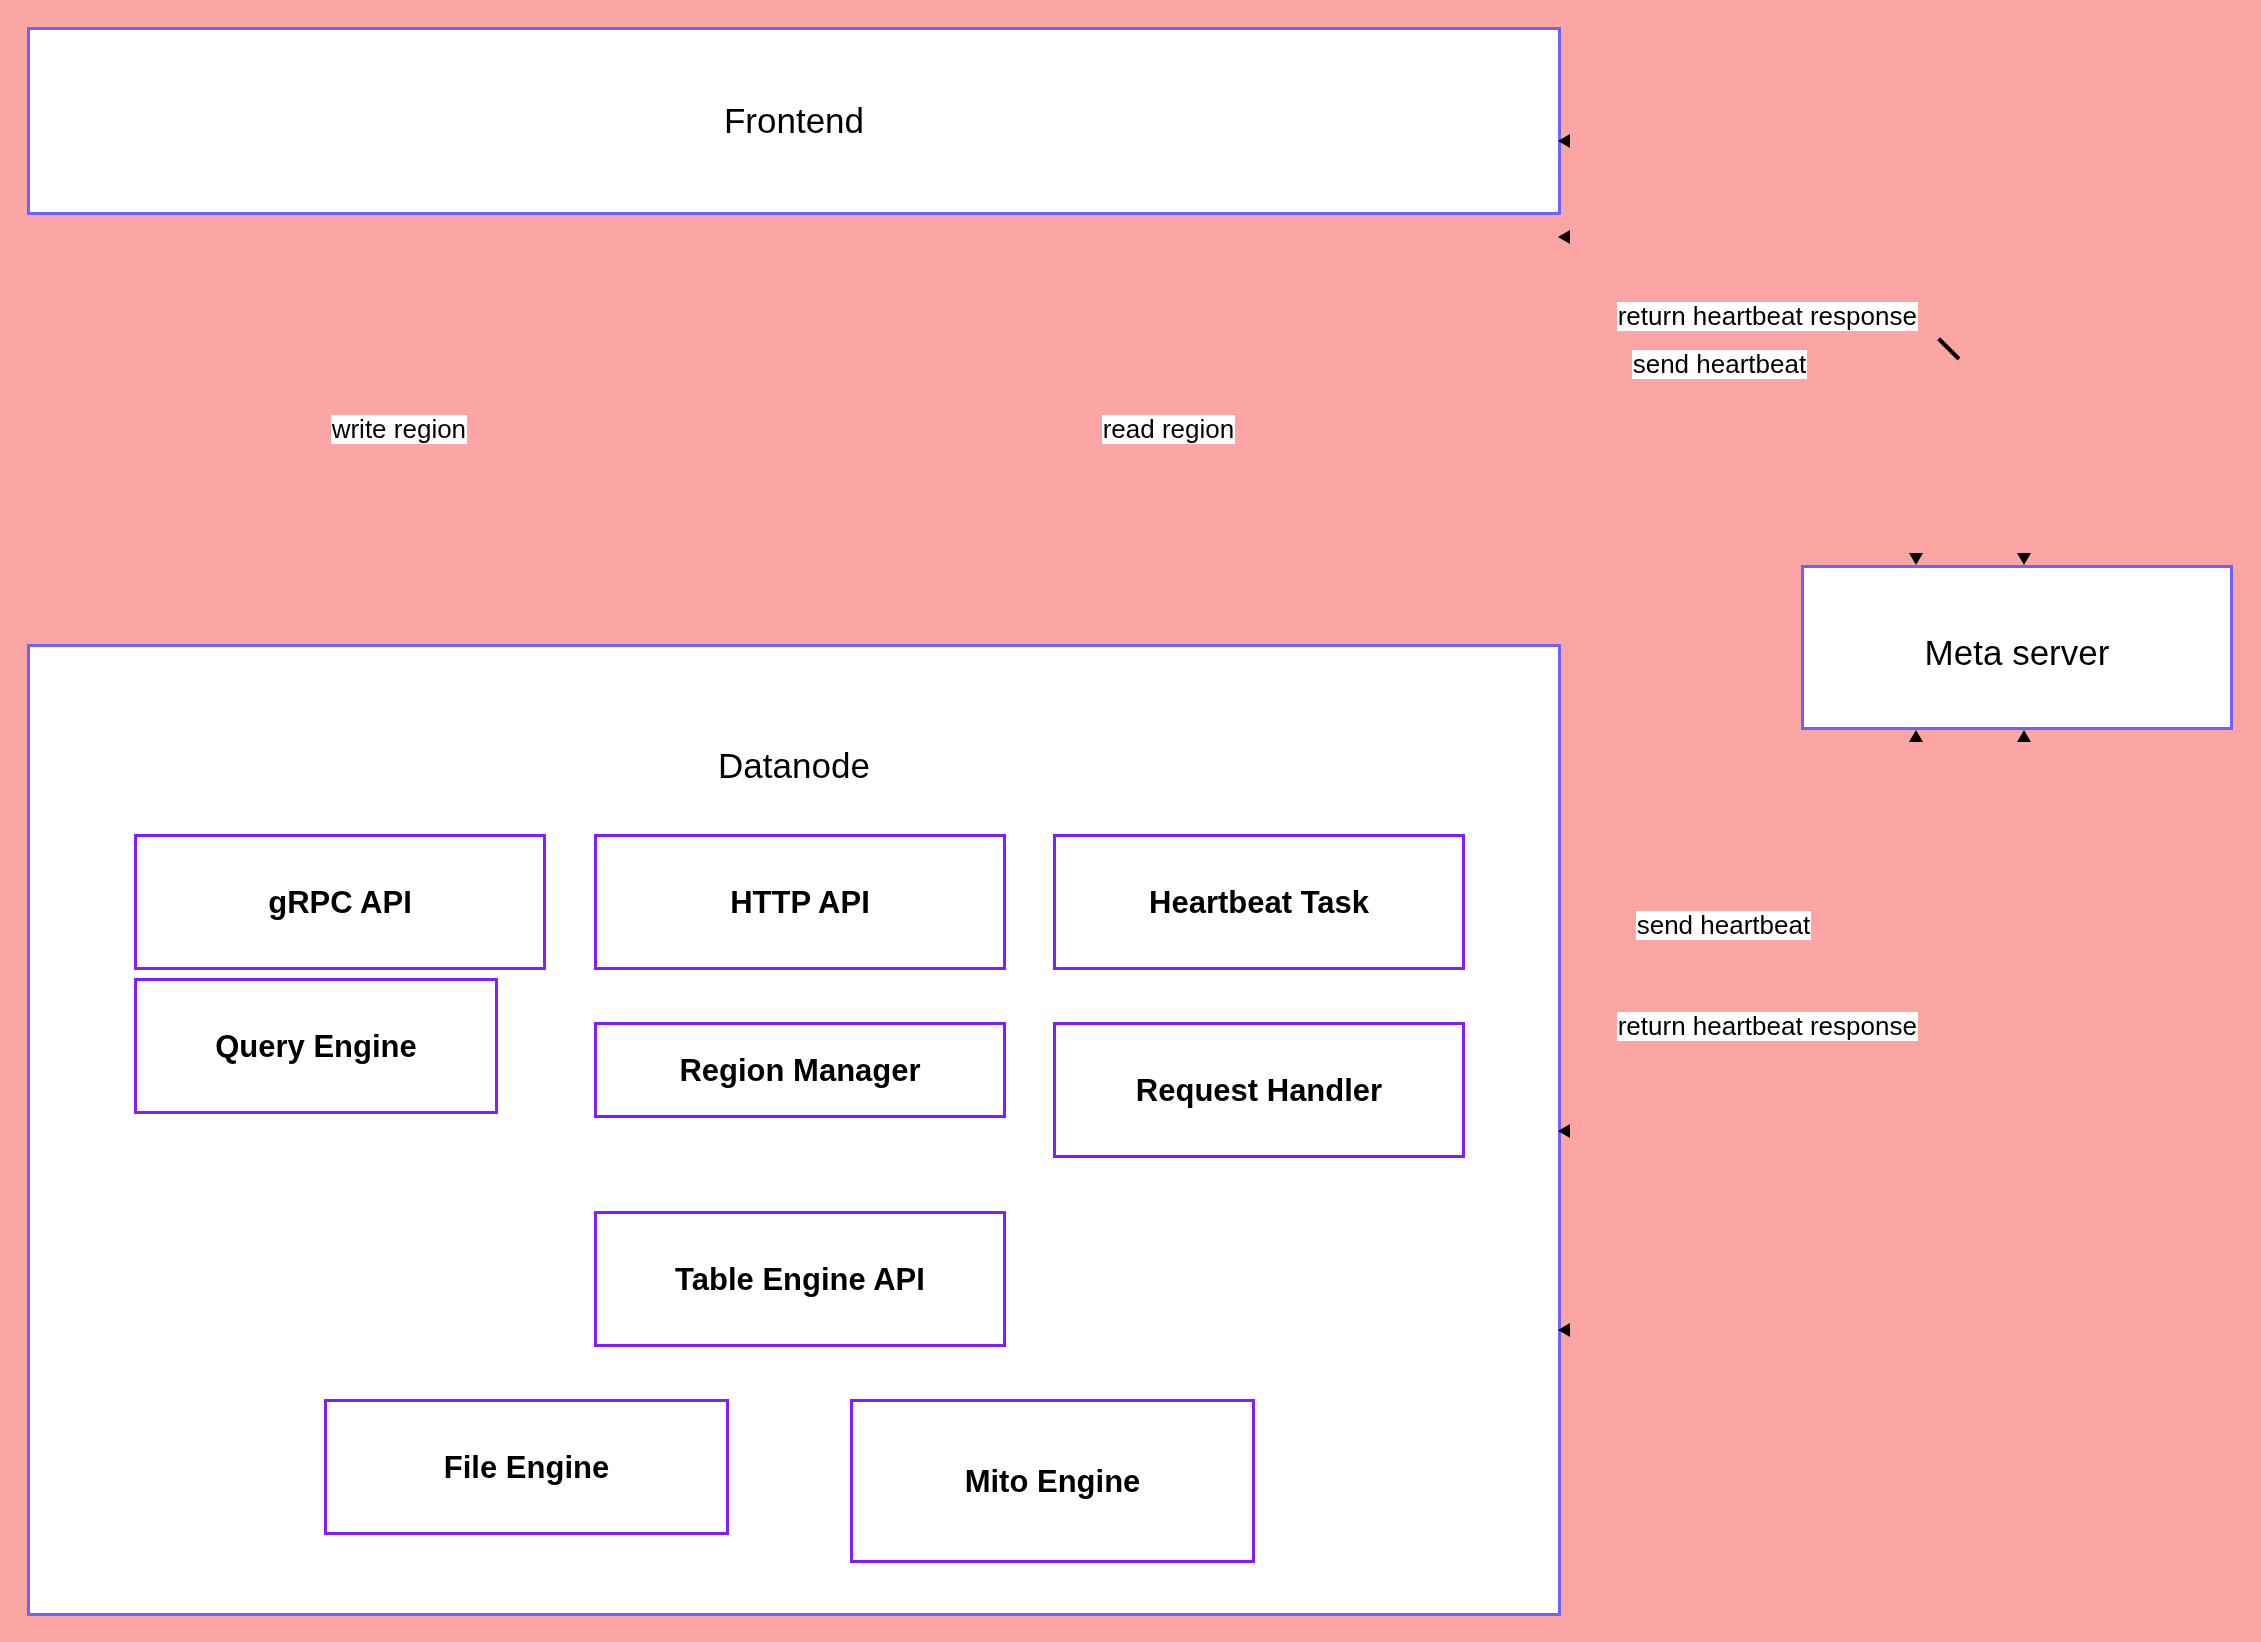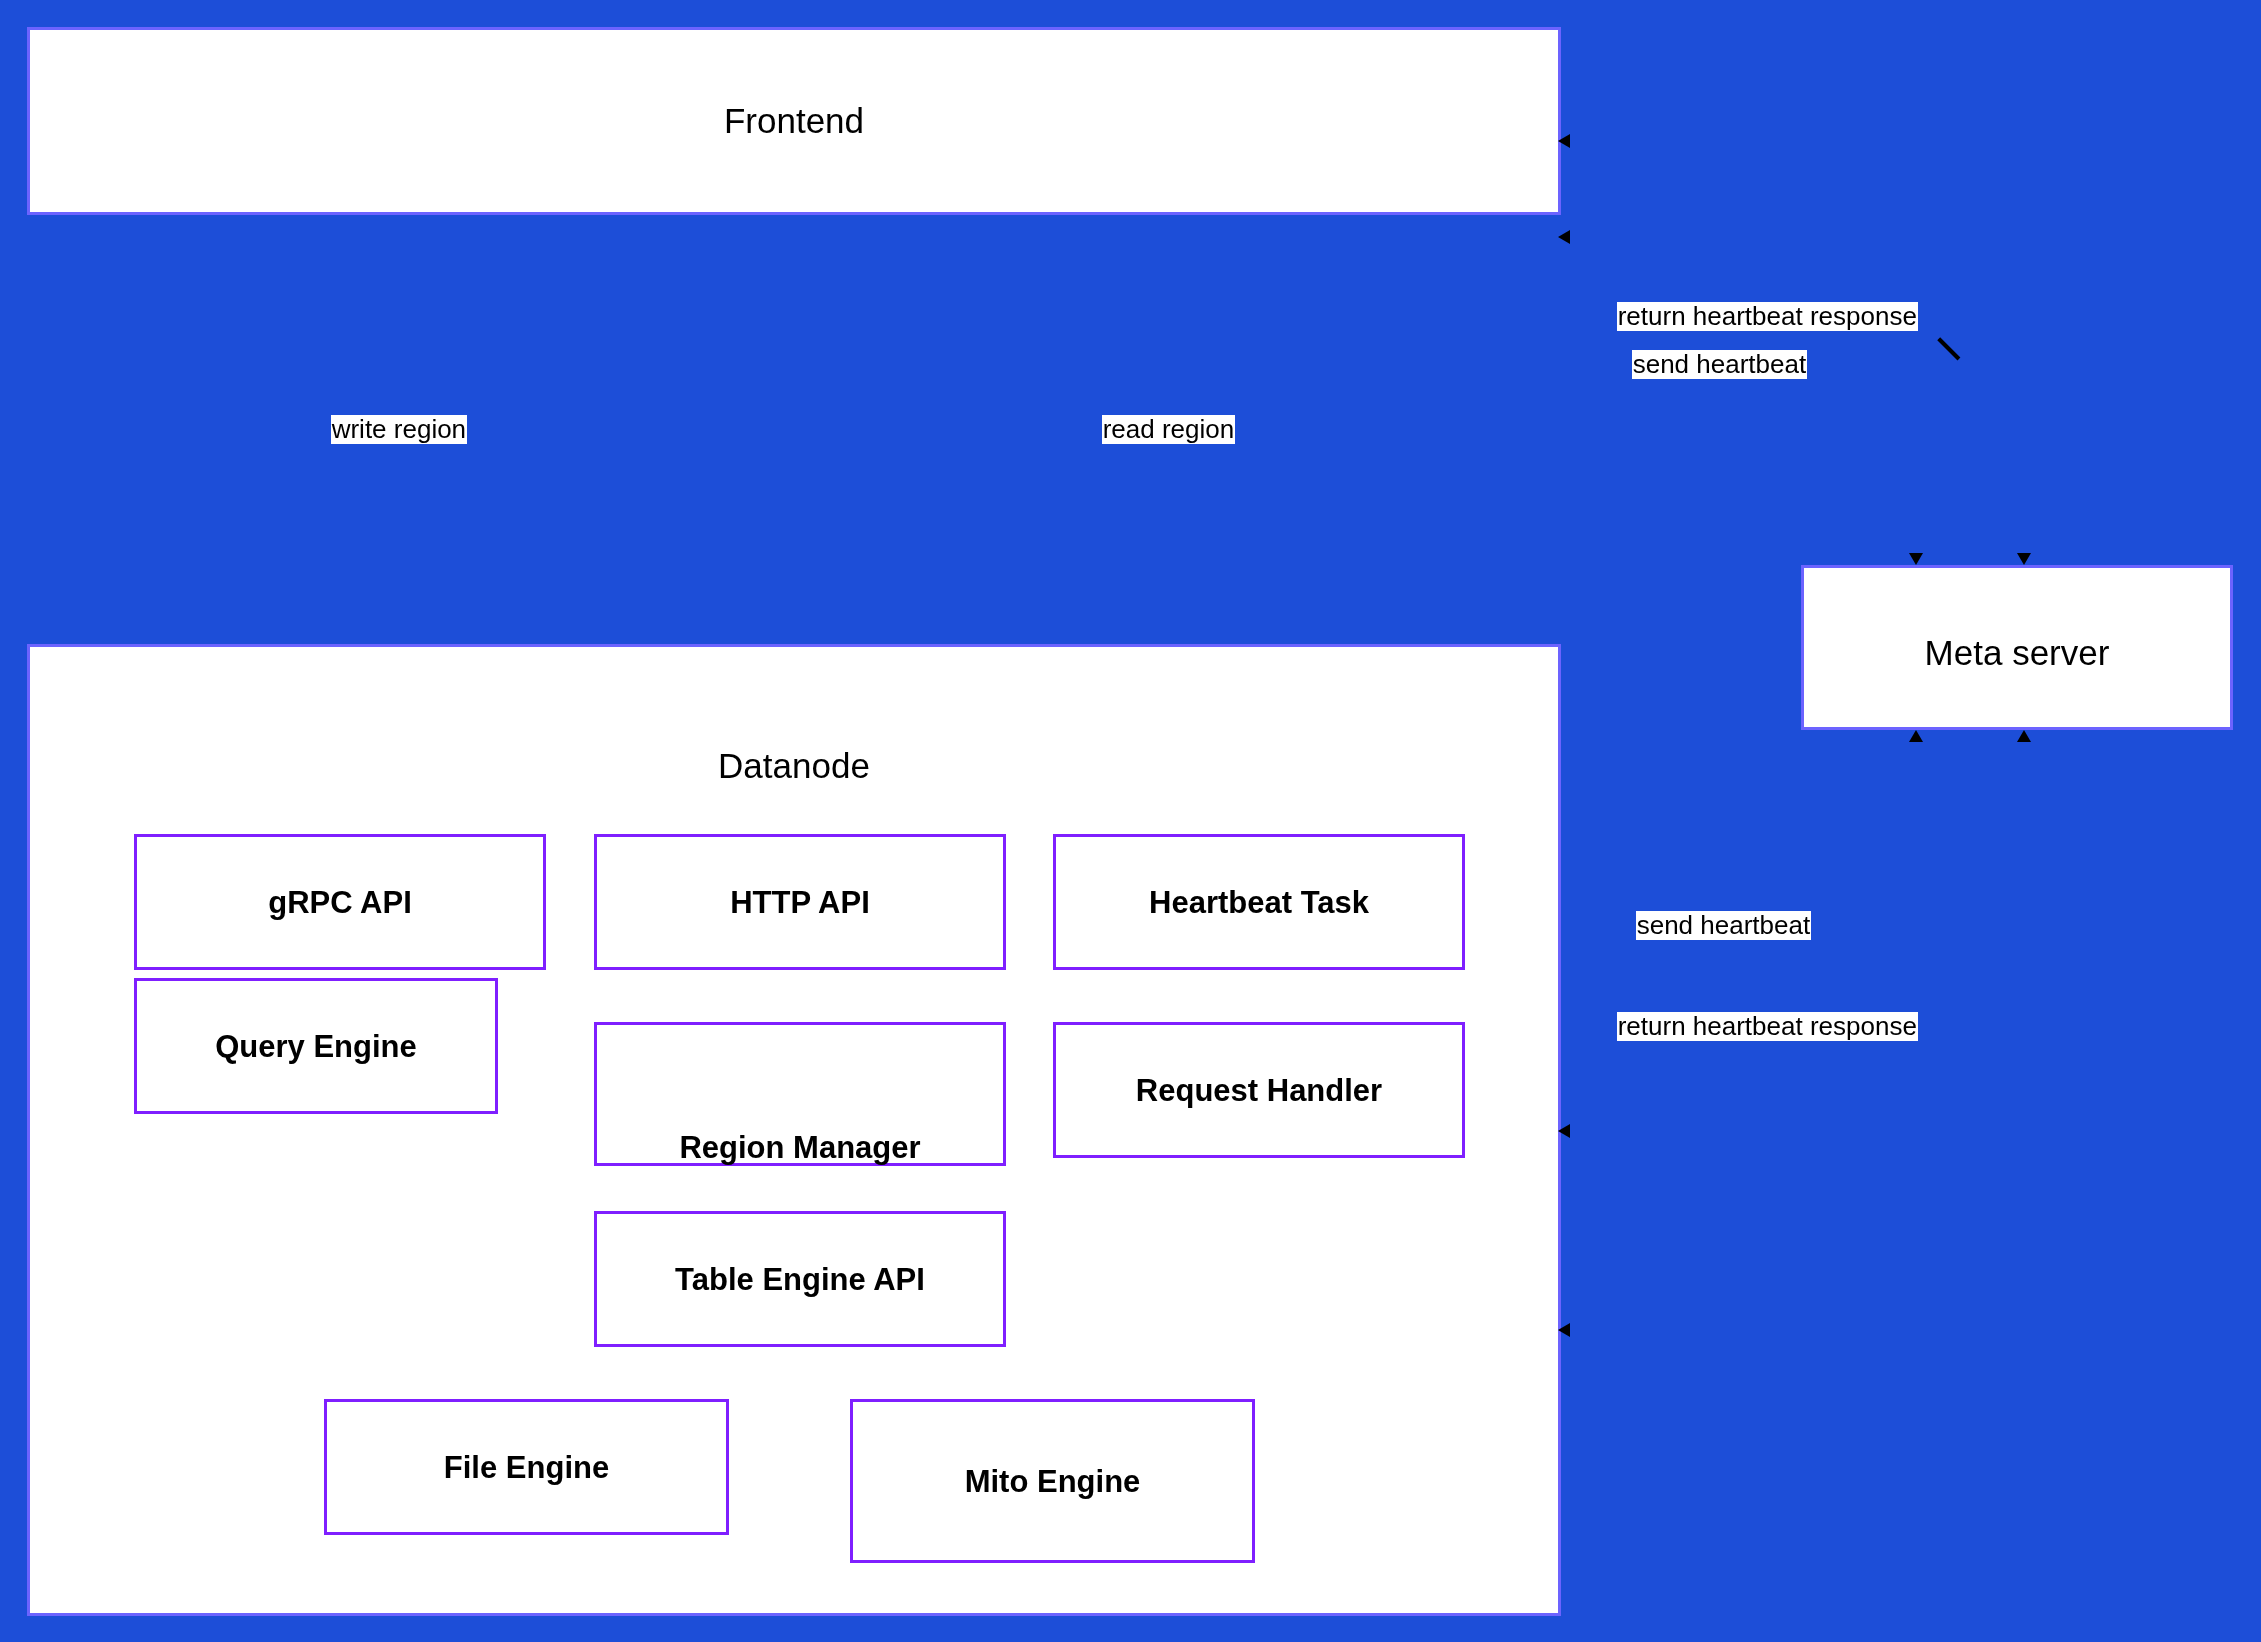--- a/index.html
+++ b/index.html
@@ -4,21 +4,21 @@
 <style>
   html, body {
     margin: 0;
     padding: 0;
     background: #000000;
   }
   #canvas {
     position: relative;
     width: 2261px;
     height: 1643px;
-    background: #1d4ed8;
+    background: #fca5a5;
     overflow: hidden;
     font-family: "Liberation Sans", sans-serif;
   }
 
   
   .node-box {
     position: absolute;
     background: #FFFFFF;
     border: 3.4px solid #6C63FF;
     box-sizing: border-box;
@@ -60,21 +60,21 @@
     white-space: nowrap;
     font-weight: bold;
   }
 
   
   #box-grpc-api       { left: 134px;  top: 834px; width: 412px; height: 136px; }
   #box-http-api       { left: 594px;  top: 834px; width: 412px; height: 136px; }
   #box-heartbeat-task { left: 1053px; top: 834px; width: 412px; height: 136px; }
   
   #box-query-engine   { left: 134px;  top: 978px; width: 364px; height: 136px; }
-  #box-region-manager { left: 594px;  top: 1022px; width: 412px; height: 144px; align-items: flex-end; }
+  #box-region-manager { left: 594px;  top: 1022px; width: 412px; height: 96px; }
   #box-request-handler{ left: 1053px; top: 1022px; width: 412px; height: 136px; }
   
   #box-table-engine-api { left: 594px; top: 1211px; width: 412px; height: 136px; }
   
   #box-file-engine    { left: 324px;  top: 1399px; width: 405px; height: 136px; }
   #box-mito-engine    { left: 850px; top: 1399px; width: 405px; height: 164px; }
 
   
   .edge-label {
     position: absolute;

